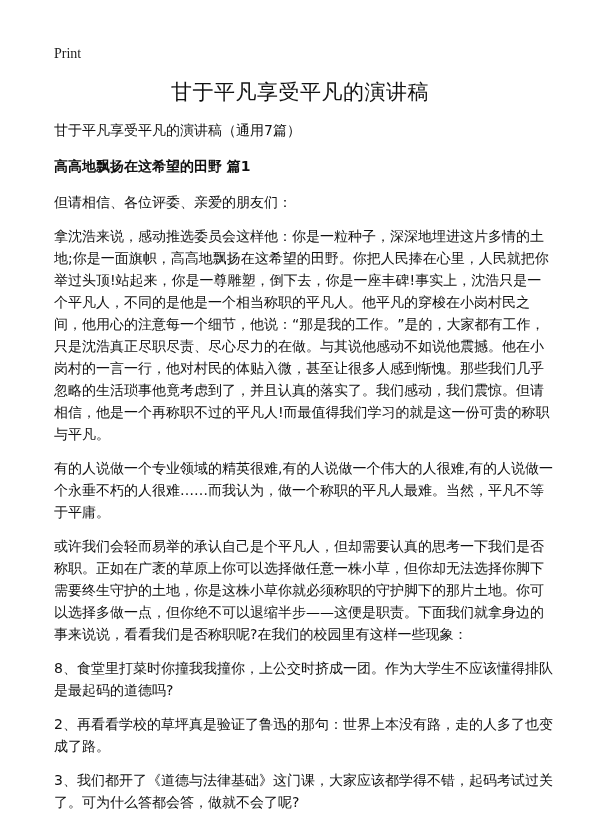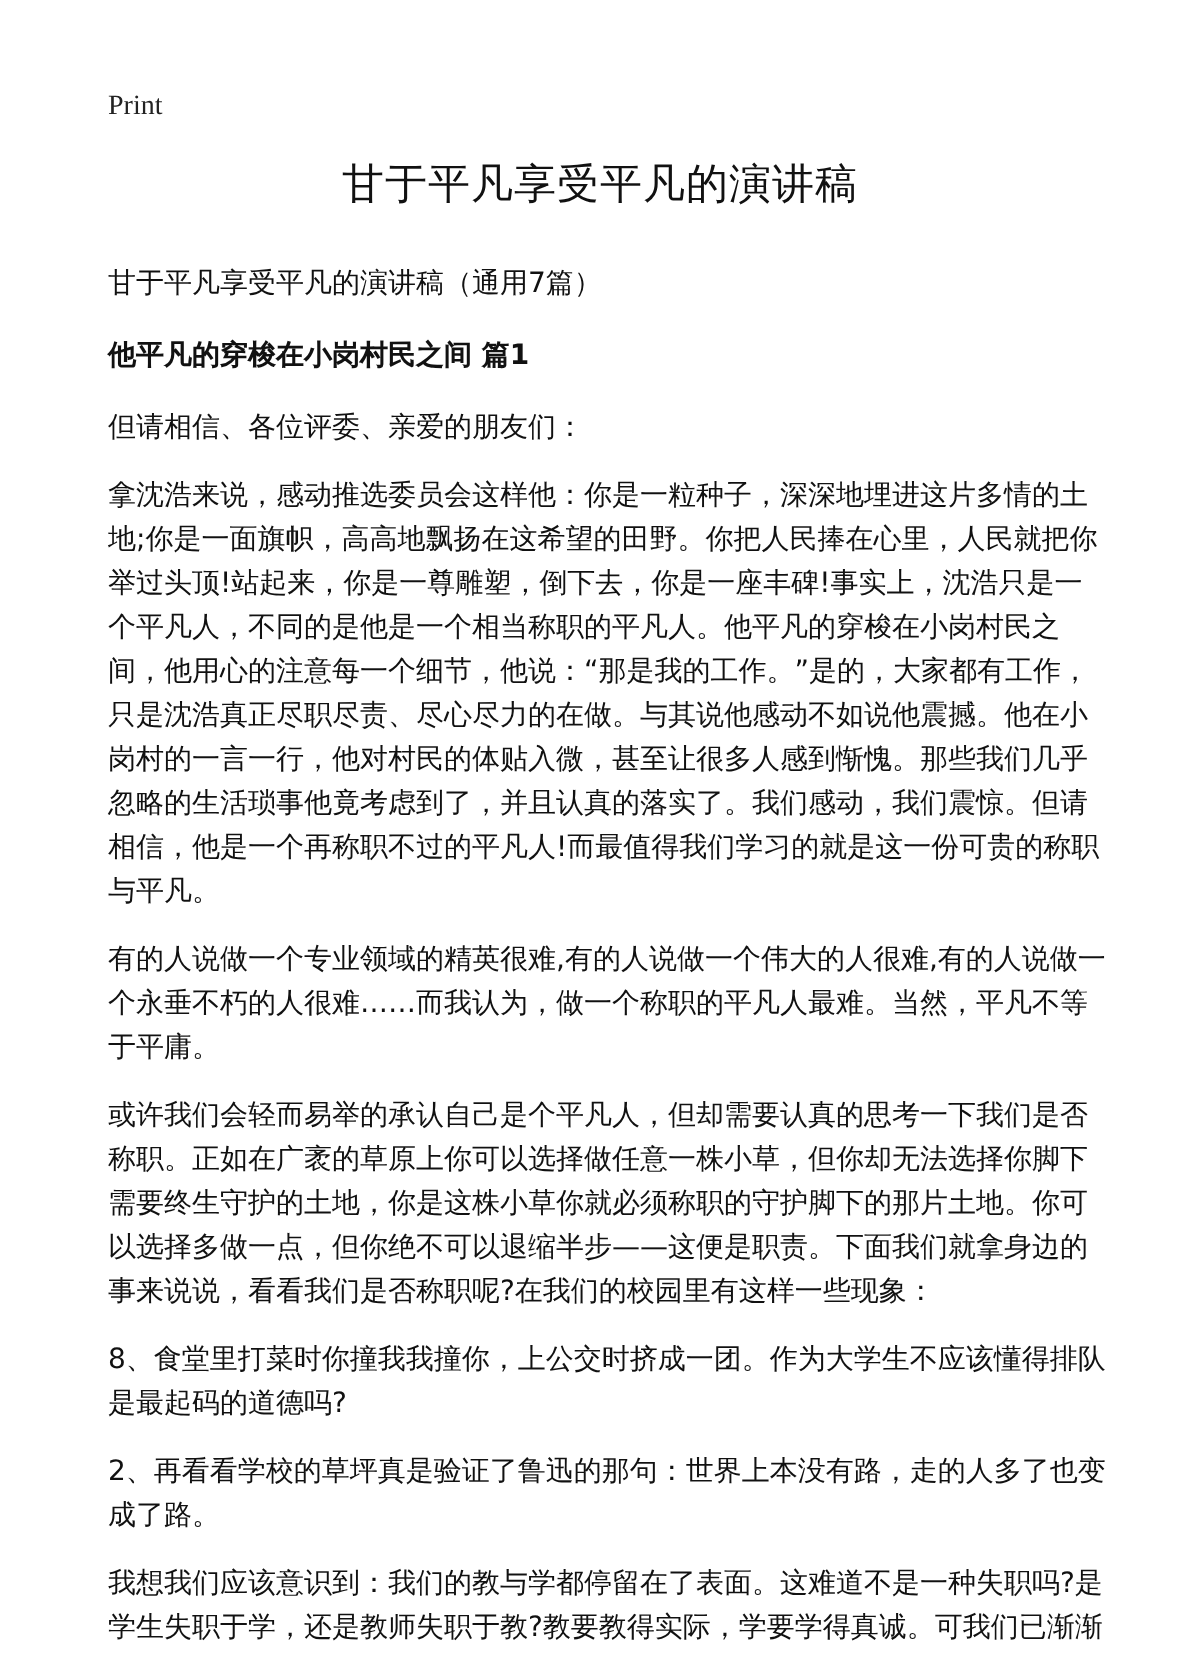--- a/index.html
+++ b/index.html
@@ -1,35 +1,36 @@
 <!DOCTYPE html>
 <html><head>
 <meta charset="utf-8">
 <style>
   html,body{margin:0;padding:0;background:#fff;}
   body{width:600px;height:828px;overflow:hidden;position:relative;color:#111;
        font-family:"DejaVu Sans",sans-serif;}
   .print{position:absolute;left:54px;top:46px;font-family:"Liberation Serif",serif;font-size:14px;color:#222;text-align:right;}
   .title{position:absolute;left:0;width:600px;top:78px;text-align:center;font-size:21px;color:#111;letter-spacing:0.5px;}
   .content{position:absolute;left:54px;top:119px;width:500px;font-size:14px;line-height:22px;}
-  .content p{margin:12px 0 12px 0;}
+  .content p{margin:0 0 12px 0;}
   .subtitle{margin-bottom:14px !important;}
   .heading{font-weight:bold;margin-bottom:14px !important;}
   .greet{margin-bottom:12px !important;}
 </style>
 </head>
 <body>
 
 <div class="print">Print</div>
 
 <div class="title">甘于平凡享受平凡的演讲稿</div>
 
 <div class="content">
   <p class="subtitle">甘于平凡享受平凡的演讲稿（通用7篇）</p>
-  <p class="heading">他平凡的穿梭在小岗村民之间 篇1</p>
+  <p class="heading">高高地飘扬在这希望的田野 篇1</p>
   <p class="greet">但请相信、各位评委、亲爱的朋友们：</p>
   <p>拿沈浩来说，感动推选委员会这样他：你是一粒种子，深深地埋进这片多情的土地;你是一面旗帜，高高地飘扬在这希望的田野。你把人民捧在心里，人民就把你举过头顶!站起来，你是一尊雕塑，倒下去，你是一座丰碑!事实上，沈浩只是一个平凡人，不同的是他是一个相当称职的平凡人。他平凡的穿梭在小岗村民之间，他用心的注意每一个细节，他说：“那是我的工作。”是的，大家都有工作，只是沈浩真正尽职尽责、尽心尽力的在做。与其说他感动不如说他震撼。他在小岗村的一言一行，他对村民的体贴入微，甚至让很多人感到惭愧。那些我们几乎忽略的生活琐事他竟考虑到了，并且认真的落实了。我们感动，我们震惊。但请相信，他是一个再称职不过的平凡人!而最值得我们学习的就是这一份可贵的称职与平凡。</p>
   <p>有的人说做一个专业领域的精英很难,有的人说做一个伟大的人很难,有的人说做一个永垂不朽的人很难……而我认为，做一个称职的平凡人最难。当然，平凡不等于平庸。</p>
   <p>或许我们会轻而易举的承认自己是个平凡人，但却需要认真的思考一下我们是否称职。正如在广袤的草原上你可以选择做任意一株小草，但你却无法选择你脚下需要终生守护的土地，你是这株小草你就必须称职的守护脚下的那片土地。你可以选择多做一点，但你绝不可以退缩半步——这便是职责。下面我们就拿身边的事来说说，看看我们是否称职呢?在我们的校园里有这样一些现象：</p>
   <p>8、食堂里打菜时你撞我我撞你，上公交时挤成一团。作为大学生不应该懂得排队是最起码的道德吗?</p>
   <p>2、再看看学校的草坪真是验证了鲁迅的那句：世界上本没有路，走的人多了也变成了路。</p>
+  <p>3、我们都开了《道德与法律基础》这门课，大家应该都学得不错，起码考试过关了。可为什么答都会答，做就不会了呢?</p>
   <p>我想我们应该意识到：我们的教与学都停留在了表面。这难道不是一种失职吗?是学生失职于学，还是教师失职于教?教要教得实际，学要学得真诚。可我们已渐渐淡忘了这份最基本的职责。这就是我们与沈浩最大的差距所在：责任感。在这样一个偏师范类的综合性大学里，大都是为人师表和即将为人师表的人，这样不和谐的</p>
 </div>
 
 </body></html>

